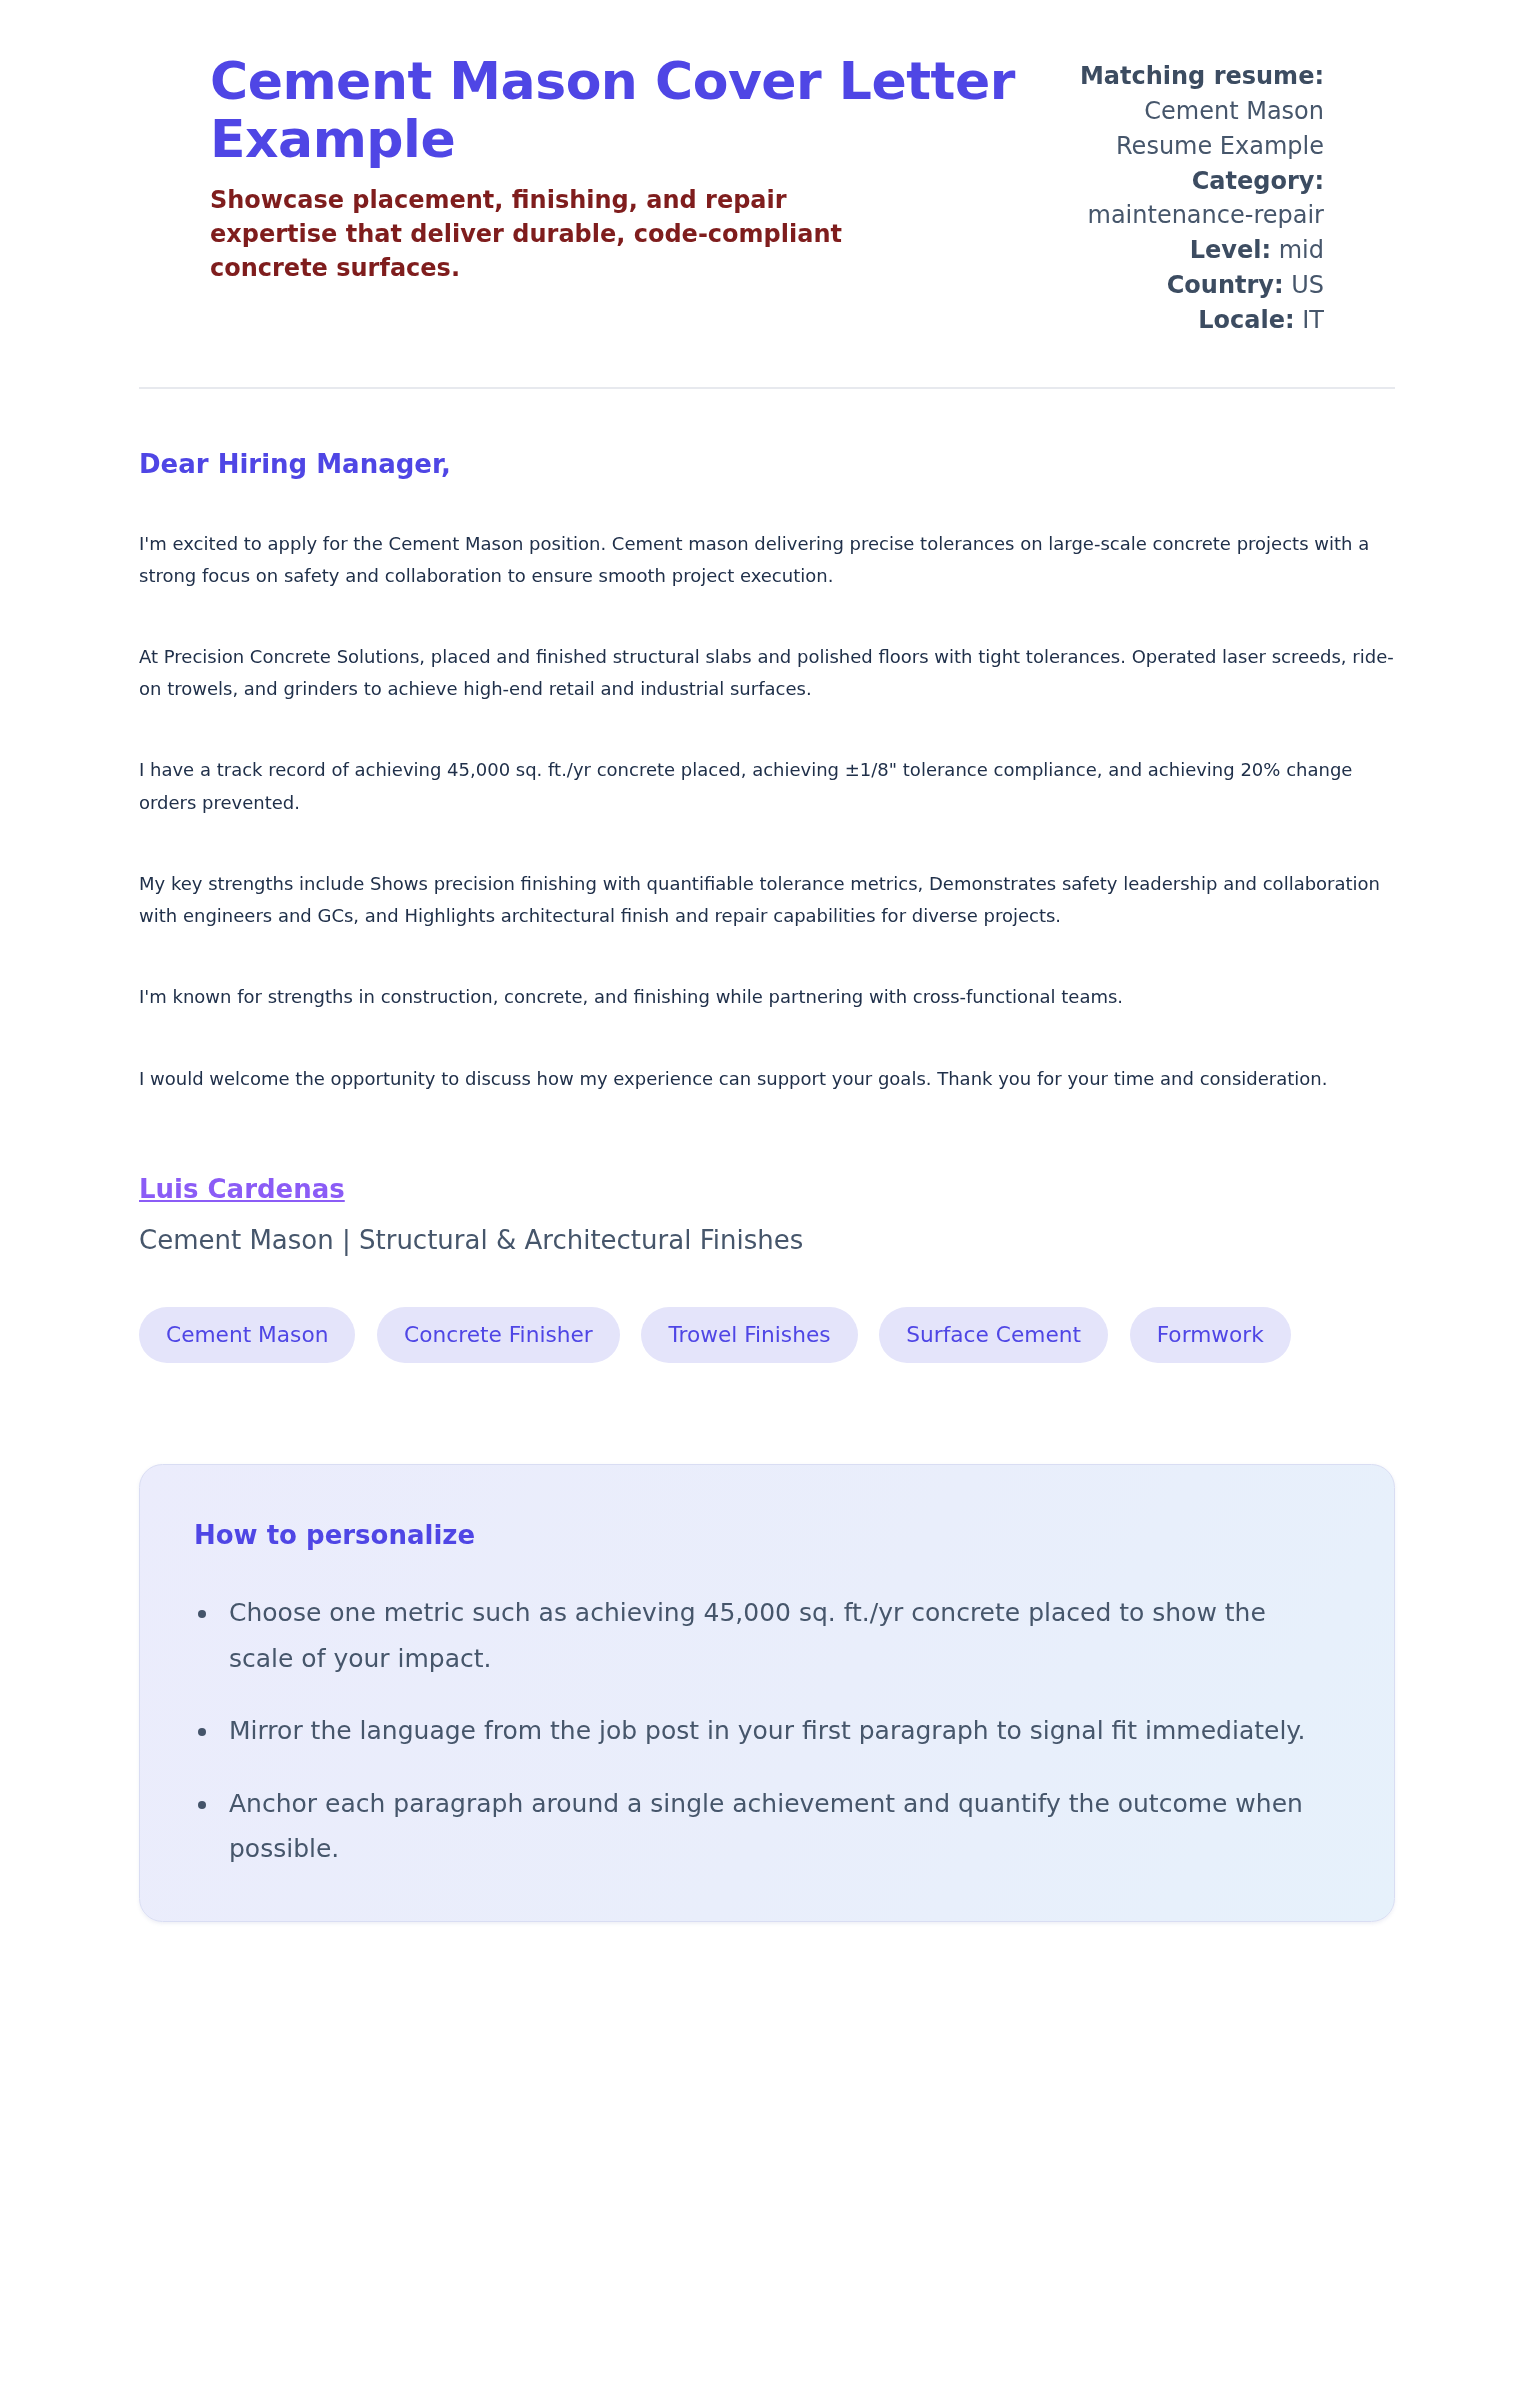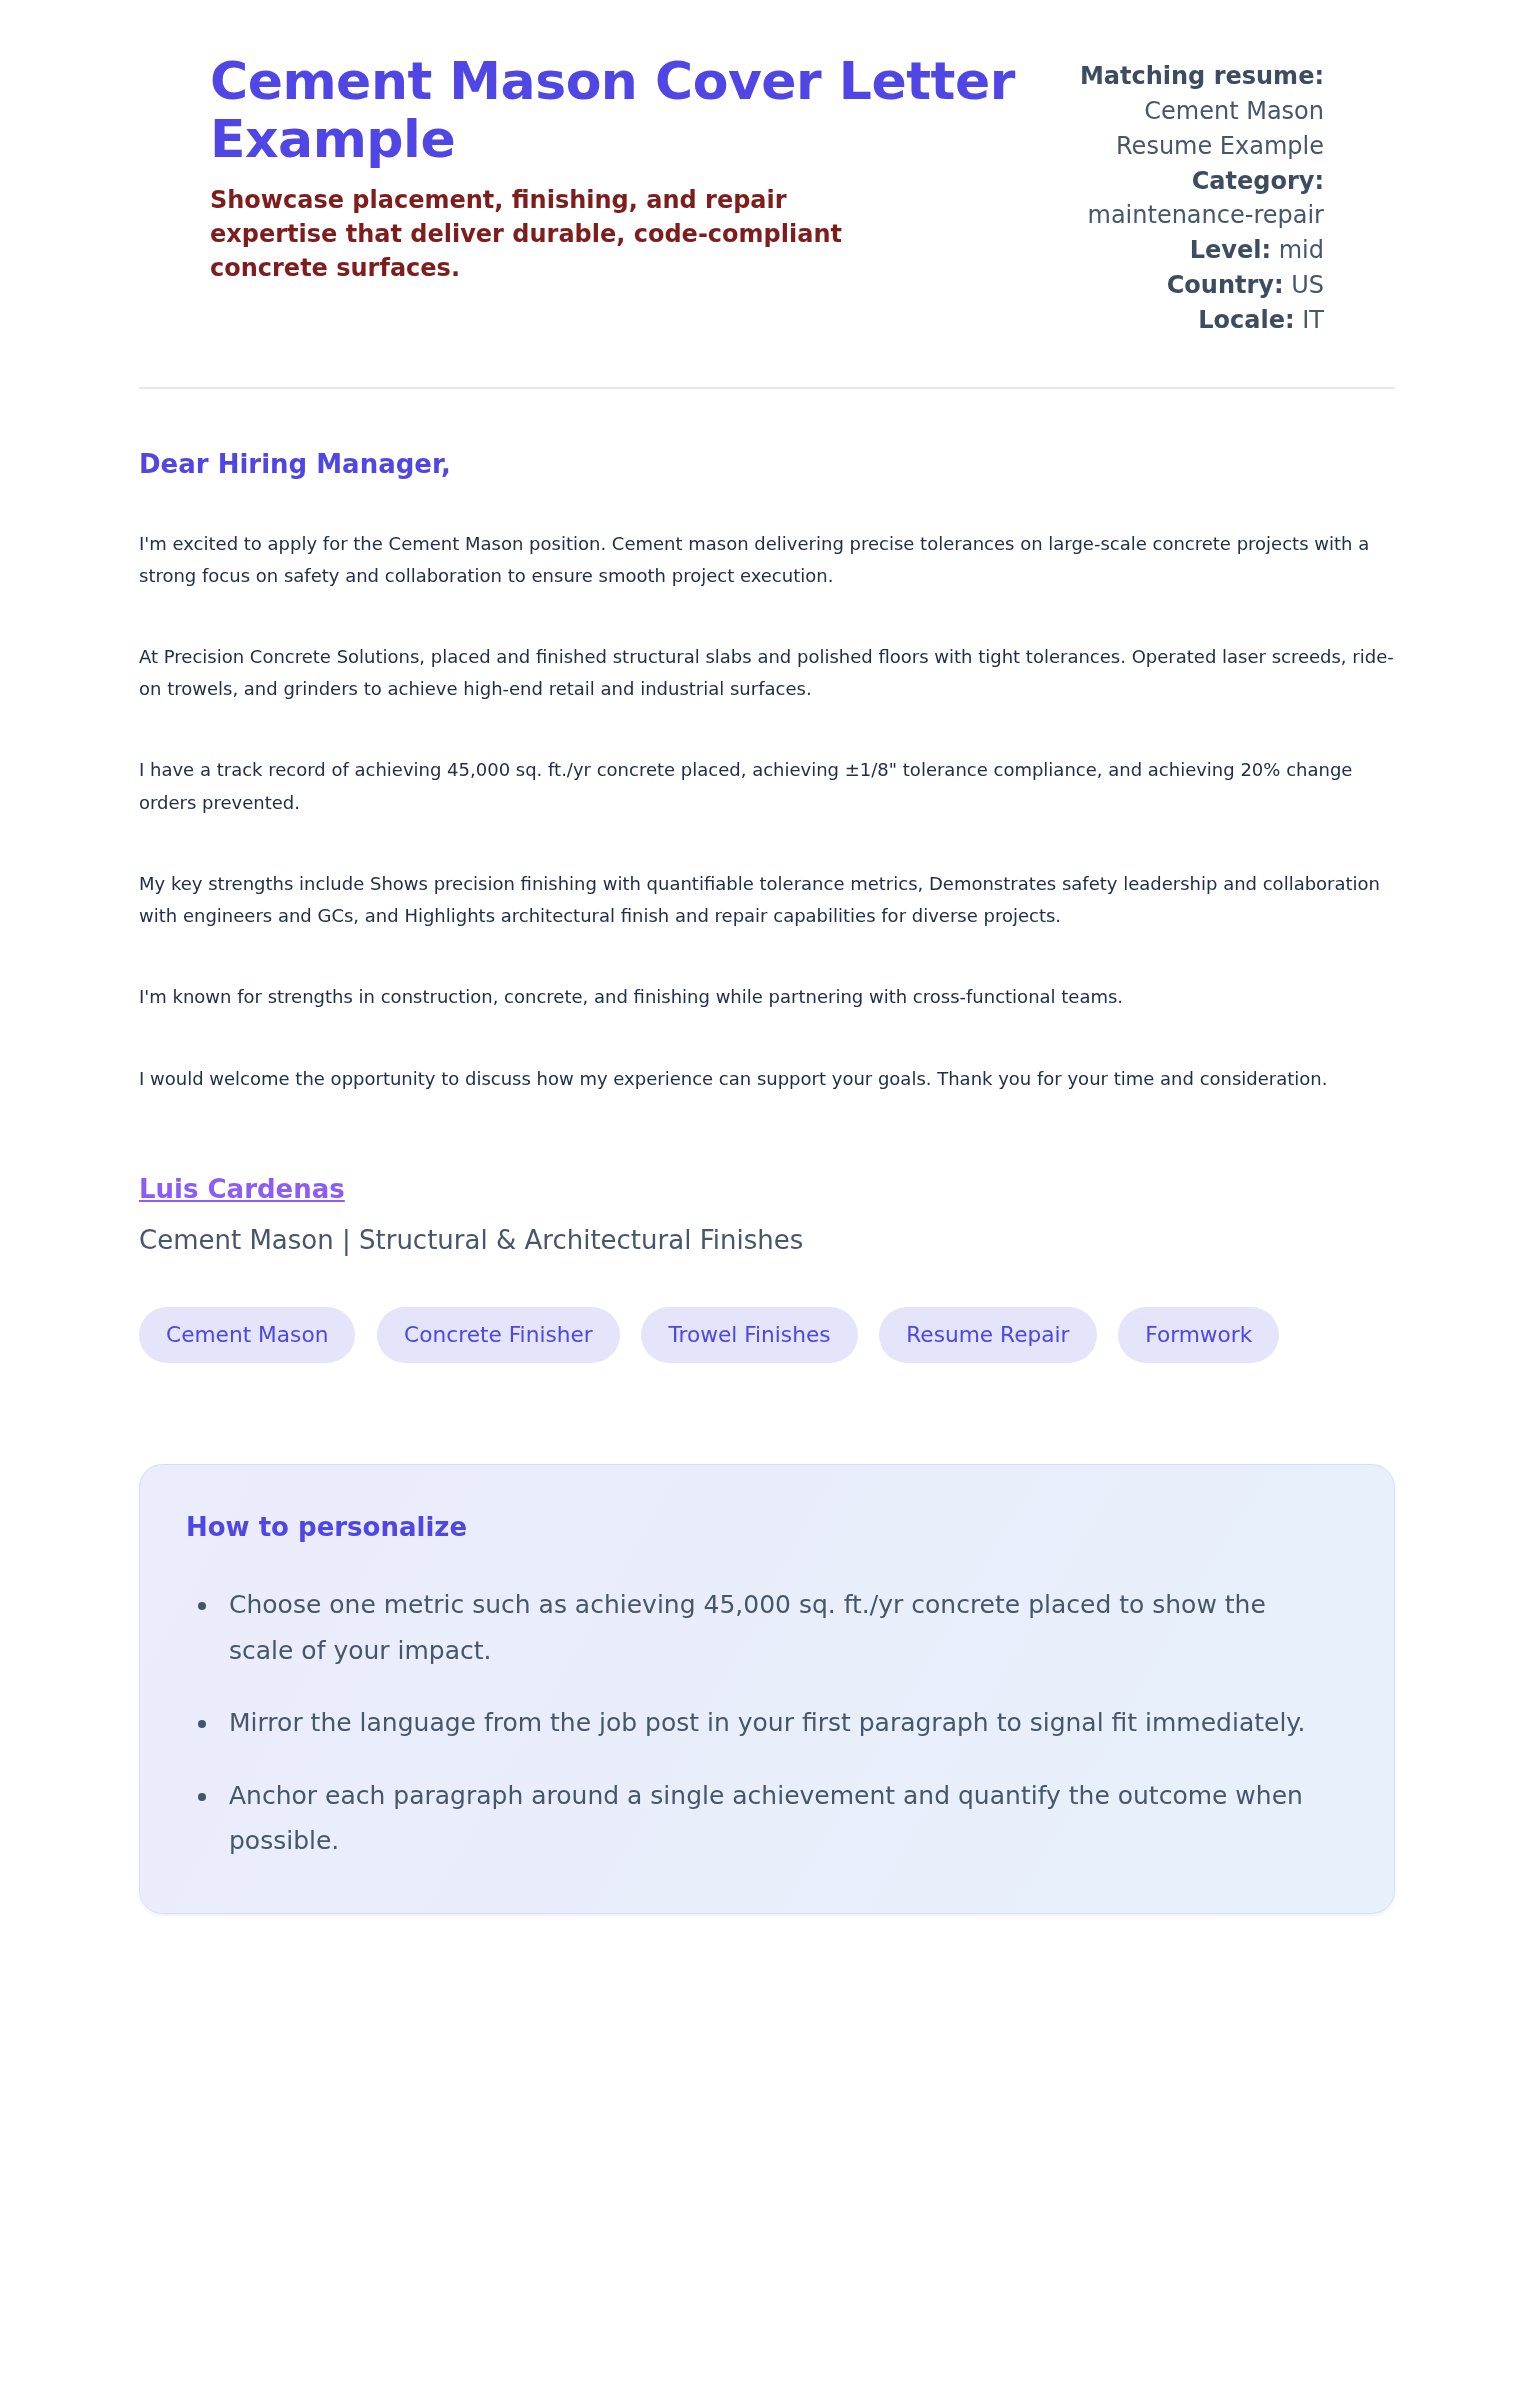--- a/index.html
+++ b/index.html
@@ -106,21 +106,21 @@
   .tips-card {
     margin-top: 101px;
     margin-bottom: 90px;
     background: linear-gradient(120deg, #ebecfc 0%, #e9eefb 55%, #e6f1fb 100%);
     border: 0.9px solid #d9ddf3;
     border-radius: 23.5px;
     padding: 43px 45px 49px 42px;
     box-shadow: 0 1.8px 3.6px rgba(120,130,180,0.12);
   }
   .tips-title {
-    margin: 4px;
+    margin: 12px;
     font-size: 26px;
     font-weight: 700;
     color: #4f46e5;
   }
   .tips-list {
     margin: 40px 0 0 0;
     padding-left: 38px;
   }
   .tips-list li {
     max-width: 1092px;
@@ -178,21 +178,21 @@
     <p class="para">I'm known for strengths in construction, concrete, and finishing while partnering with cross-functional teams.</p>
     <p class="para">I would welcome the opportunity to discuss how my experience can support your goals. Thank you for your time and consideration.</p>
     <p class="signature-name">Luis Cardenas</p>
     <p class="signature-role">Cement Mason | Structural &amp; Architectural Finishes</p>
   </div>
 
   <div class="tags">
     <span class="tag">Cement Mason</span>
     <span class="tag">Concrete Finisher</span>
     <span class="tag">Trowel Finishes</span>
-    <span class="tag">Resume Repair</span>
+    <span class="tag">Surface Cement</span>
     <span class="tag">Formwork</span>
   </div>
 
   <div class="tips-card">
     <h2 class="tips-title">How to personalize</h2>
     <ul class="tips-list">
       <li>Choose one metric such as achieving 45,000 sq. ft./yr concrete placed to show the scale of your impact.</li>
       <li>Mirror the language from the job post in your first paragraph to signal fit immediately.</li>
       <li>Anchor each paragraph around a single achievement and quantify the outcome when possible.</li>
     </ul>

